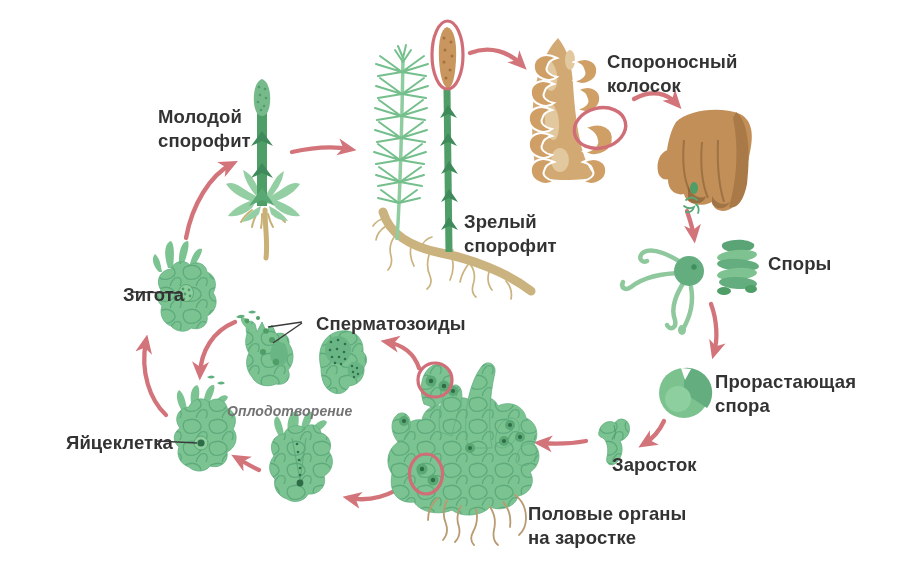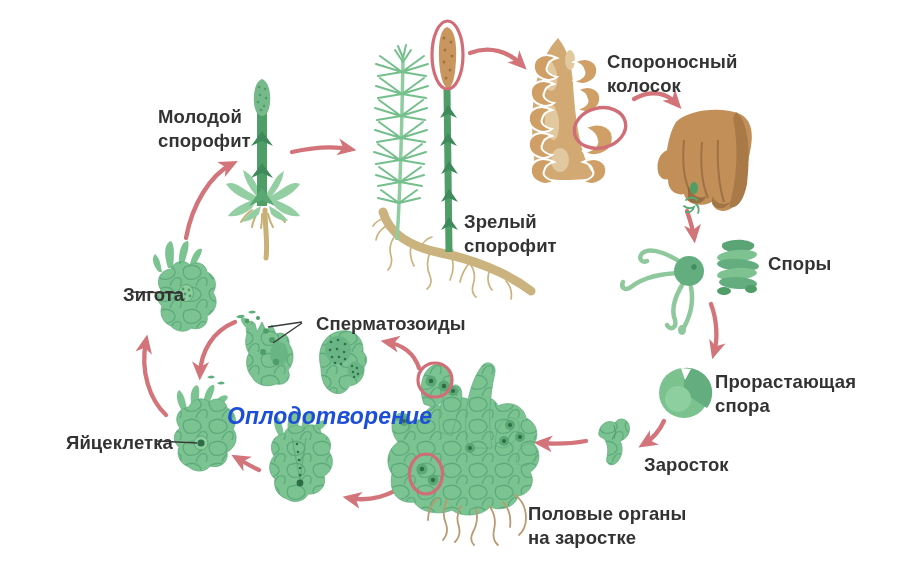--- a/index.html
+++ b/index.html
@@ -1,21 +1,21 @@
 <!DOCTYPE html>
 <html><head>
 <meta charset="utf-8">
 <style>
   html,body{margin:0;padding:0;background:#fff;}
   .canvas{position:relative;width:910px;height:584px;background:#ffffff;overflow:hidden;
           font-family:"Liberation Sans", sans-serif;}
   .art{position:absolute;left:0;top:0;}
   .lbl{position:absolute;font-size:18.5px;line-height:1.3;font-weight:700;color:#333333;
        white-space:pre-line;letter-spacing:.1px;}
-  .lbl.pink{color:#1d4ed8;font-style:italic;font-size:23px;}
+  .lbl.pink{color:#737373;font-style:italic;font-size:14px;}
 </style>
 </head>
 <body>
 
 <div class="canvas">
 
 <svg class="art" width="910" height="584" viewBox="0 0 910 584">
   <defs>
     <marker id="ah" viewBox="0 0 10 10" refX="6.5" refY="5" markerWidth="4.4" markerHeight="4.4" orient="auto-start-reverse">
       <path d="M0,0.5 L10,5 L0,9.5 L2.8,5 Z" fill="#d3747b"></path>
@@ -321,21 +321,21 @@
 
 <div class="lbl" style="left:158px;top:105px;">Молодой
 спорофит</div>
 <div class="lbl" style="left:464px;top:210px;">Зрелый
 спорофит</div>
 <div class="lbl" style="left:607px;top:50px;">Спороносный
 колосок</div>
 <div class="lbl" style="left:768px;top:252px;">Споры</div>
 <div class="lbl" style="left:715px;top:370px;">Прорастающая
 спора</div>
-<div class="lbl" style="left:644px;top:453px;text-align:right;">Заросток</div>
+<div class="lbl" style="left:612px;top:453px;text-align:right;">Заросток</div>
 <div class="lbl" style="left:528px;top:487px;margin-top:15px;">Половые органы
 на заростке</div>
 <div class="lbl" style="left:304px;top:312px;margin-left:12px;">Сперматозоиды</div>
 <div class="lbl pink" style="left:227px;top:402px;">Оплодотворение</div>
 <div class="lbl" style="left:66px;top:431px;">Яйцеклетка</div>
 <div class="lbl" style="left:82px;top:283px;margin-left:41px;">Зигота</div>
 
 </div>
 
 </body></html>

